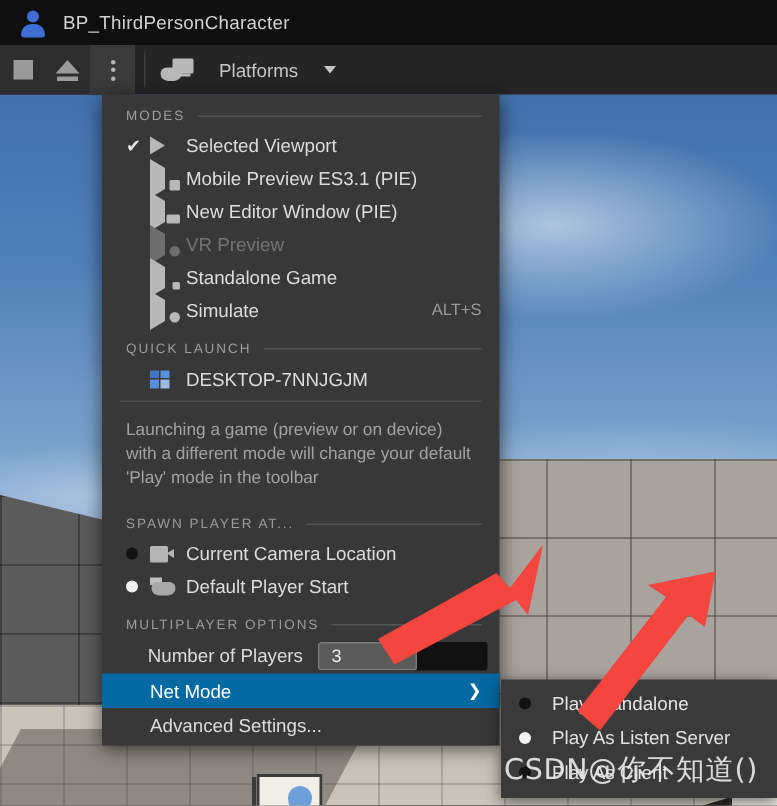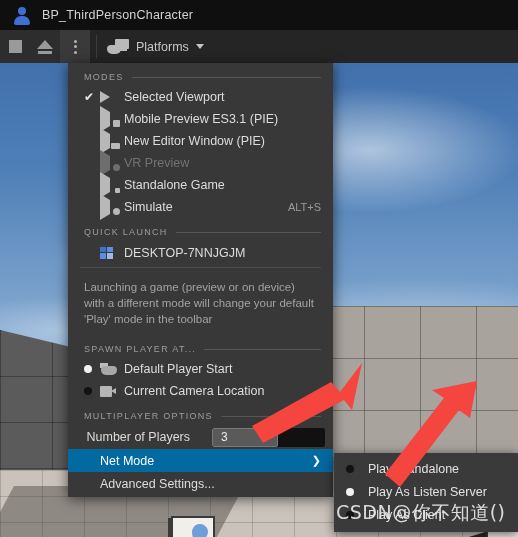--- a/index.html
+++ b/index.html
@@ -76,21 +76,21 @@
   .tool-group{display:flex;align-items:center;height:33px;background:#2d2d2d;}
   .tbtn{width:30px;height:33px;display:flex;align-items:center;justify-content:center;}
   .tbtn.sel{background:#3a3a3a;}
   .sq{width:13px;height:13px;background:#9a9a9a;}
   .eject{position:relative;width:16px;height:14px;}
   .eject .tri{position:absolute;left:0;top:0;width:0;height:0;border-left:8px solid transparent;border-right:8px solid transparent;border-bottom:9px solid #9a9a9a;}
   .eject .bar{position:absolute;left:1px;bottom:0;width:14px;height:3px;background:#9a9a9a;}
   .dots{display:flex;flex-direction:column;gap:2.5px;align-items:center;}
   .dots i{width:3px;height:3px;border-radius:50%;background:#b5b5b5;display:block;}
   .tb-sep{width:1px;height:23px;background:#3d3d3d;margin:0 6px;}
-  .platforms{display:flex;align-items:center;gap:7px;color:#c6c6c6;font-size:12.5px;padding-left:4px;}
+  .platforms{display:flex;align-items:center;gap:17px;color:#c6c6c6;font-size:12.5px;padding-left:4px;}
   .gamepad-ic{position:relative;width:22px;height:16px;}
   .gp-screen{position:absolute;right:0;top:0;width:14px;height:10px;background:#b9b9b9;border-radius:1px;}
   .gp-screen:after{content:"";position:absolute;left:2px;top:10px;width:10px;height:2px;background:#b9b9b9;}
   .gp-pad{position:absolute;left:0;top:6px;width:14px;height:9px;background:#b9b9b9;border-radius:5px 5px 6px 6px;}
   .chev{width:0;height:0;border-left:4.5px solid transparent;border-right:4.5px solid transparent;border-top:5px solid #c6c6c6;}
 
   
   .menu{position:absolute;left:68px;top:63px;width:265px;background:#383838;box-shadow:0 2px 12px rgba(0,0,0,.6);
     padding:0 0 2px 0;}
   .sec{display:flex;align-items:center;gap:8px;padding:9px 12px 4px 16px;}
@@ -128,21 +128,21 @@
   .padic .f{position:absolute;left:0px;top:0;width:8px;height:5px;background:#bdbdbd;}
 
   .winic{position:relative;width:14px;height:13px;}
   .winic span{position:absolute;background:#3f74c8;width:6px;height:5.5px;}
   .winic span:nth-child(1){left:0;top:0;}
   .winic span:nth-child(2){left:7px;top:0;background:#5a8ede;}
   .winic span:nth-child(3){left:0;top:6.5px;background:#5a8ede;}
   .winic span:nth-child(4){left:7px;top:6.5px;background:#9db9e6;}
 
   .numrow{display:flex;align-items:center;height:24px;padding:0 8px 0 16px;}
-  .numlabel{flex:1;color:#dcdcdc;font-size:12.5px;text-align:right;padding-right:22px;}
+  .numlabel{flex:1;color:#dcdcdc;font-size:12.5px;text-align:right;padding-right:10px;}
   .numbox{width:113px;height:19px;background:#111;border-radius:2px;position:relative;overflow:hidden;}
   .numfill{position:absolute;left:0;top:0;width:66px;height:19px;background:#5a5a5a;border:1px solid #787878;
     box-sizing:border-box;border-radius:2px;display:flex;align-items:center;padding-left:8px;color:#ebebeb;font-size:12px;}
 
   
   .submenu{position:absolute;left:334px;top:453px;width:184px;background:#3a3a3a;box-shadow:0 2px 10px rgba(0,0,0,.6);
     padding:4px 0 6px 0;}
   .subrow{display:flex;align-items:center;height:23px;padding:0 10px 0 12px;color:#e2e2e2;font-size:12.5px;}
   .subrow .radio{width:22px;}
 
@@ -289,45 +289,45 @@
 
     <div class="divider"></div>
     <div class="note">Launching a game (preview or on device) with a different mode will change your default 'Play' mode in the toolbar</div>
 
     <div class="sec">
       <span class="sec-label">SPAWN PLAYER AT...</span>
       <span class="sec-line"></span>
     </div>
 
     <div class="row">
+      <span class="radio">
+          <i></i>
+        </span>
+      <span class="ic">
+        <span class="camic">
+            <span class="b"></span>
+            <span class="l"></span>
+          </span>
+      </span>
+      <span class="lbl">Current Camera Location</span>
+    </div>
+
+    <div class="row">
       <span class="radio on">
           <i></i>
         </span>
       <span class="ic">
         <span class="padic">
             <span class="f"></span>
             <span class="p"></span>
           </span>
       </span>
       <span class="lbl">Default Player Start</span>
     </div>
 
-    <div class="row">
-      <span class="radio">
-          <i></i>
-        </span>
-      <span class="ic">
-        <span class="camic">
-            <span class="b"></span>
-            <span class="l"></span>
-          </span>
-      </span>
-      <span class="lbl">Current Camera Location</span>
-    </div>
-
     <div class="sec">
       <span class="sec-label">MULTIPLAYER OPTIONS</span>
       <span class="sec-line"></span>
     </div>
 
     <div class="numrow">
       <span class="numlabel">Number of Players</span>
       <span class="numbox">
         <span class="numfill">3</span>
       </span>

